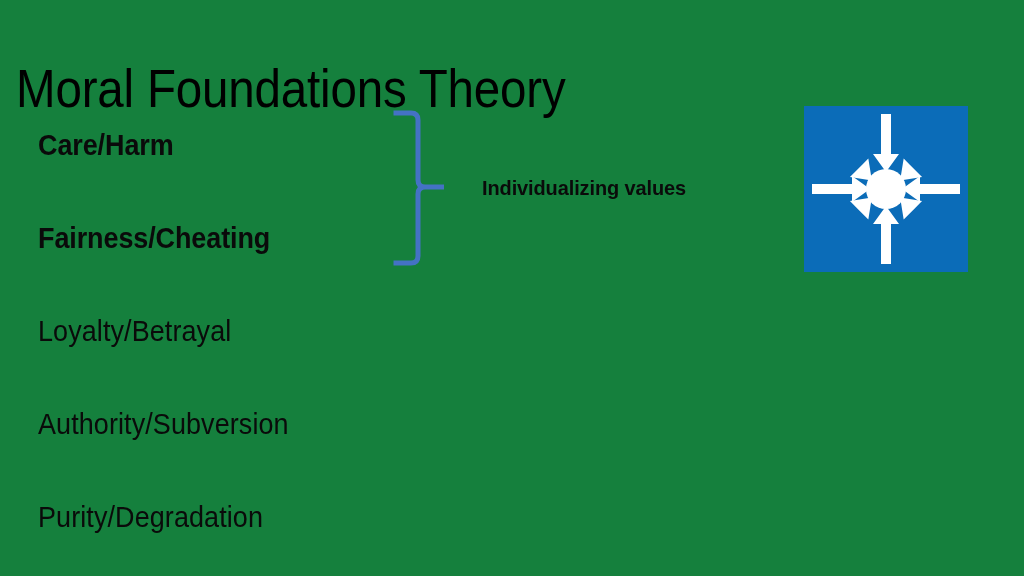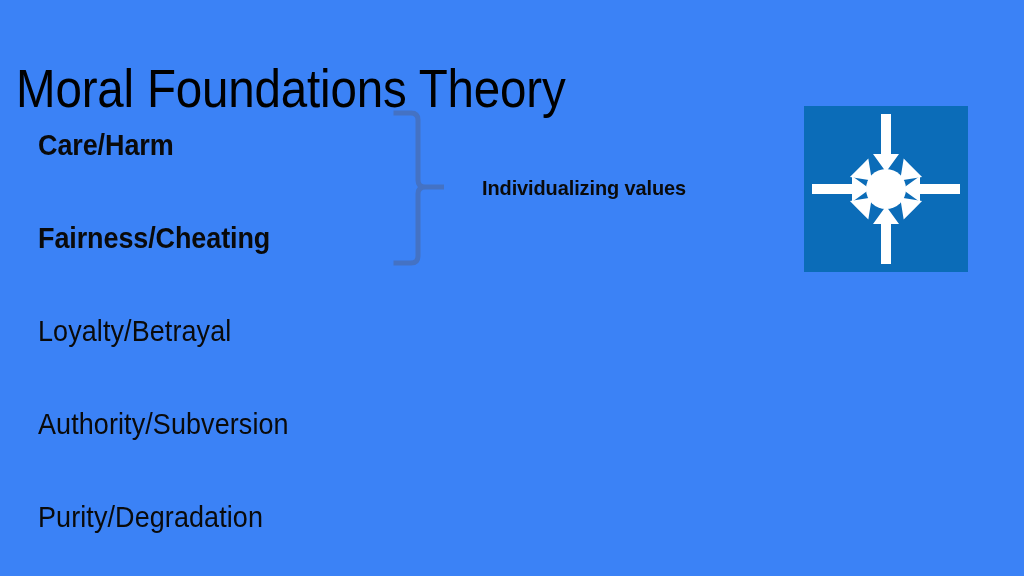--- a/index.html
+++ b/index.html
@@ -14,21 +14,21 @@
     position: relative;
     overflow: hidden;
     font-family: "Liberation Sans", "DejaVu Sans", sans-serif;
     color: #000000;
     -webkit-font-smoothing: antialiased;
   }
 
   .slide {
     position: absolute;
     inset: 0;
-    background: #3b82f6;
+    background: #15803d;
   }
 
   
   #slide-title {
     position: absolute;
     left: 16px;
     top: 20px;
     width: 800px;
     font-size: 54px;
     line-height: 64px;

